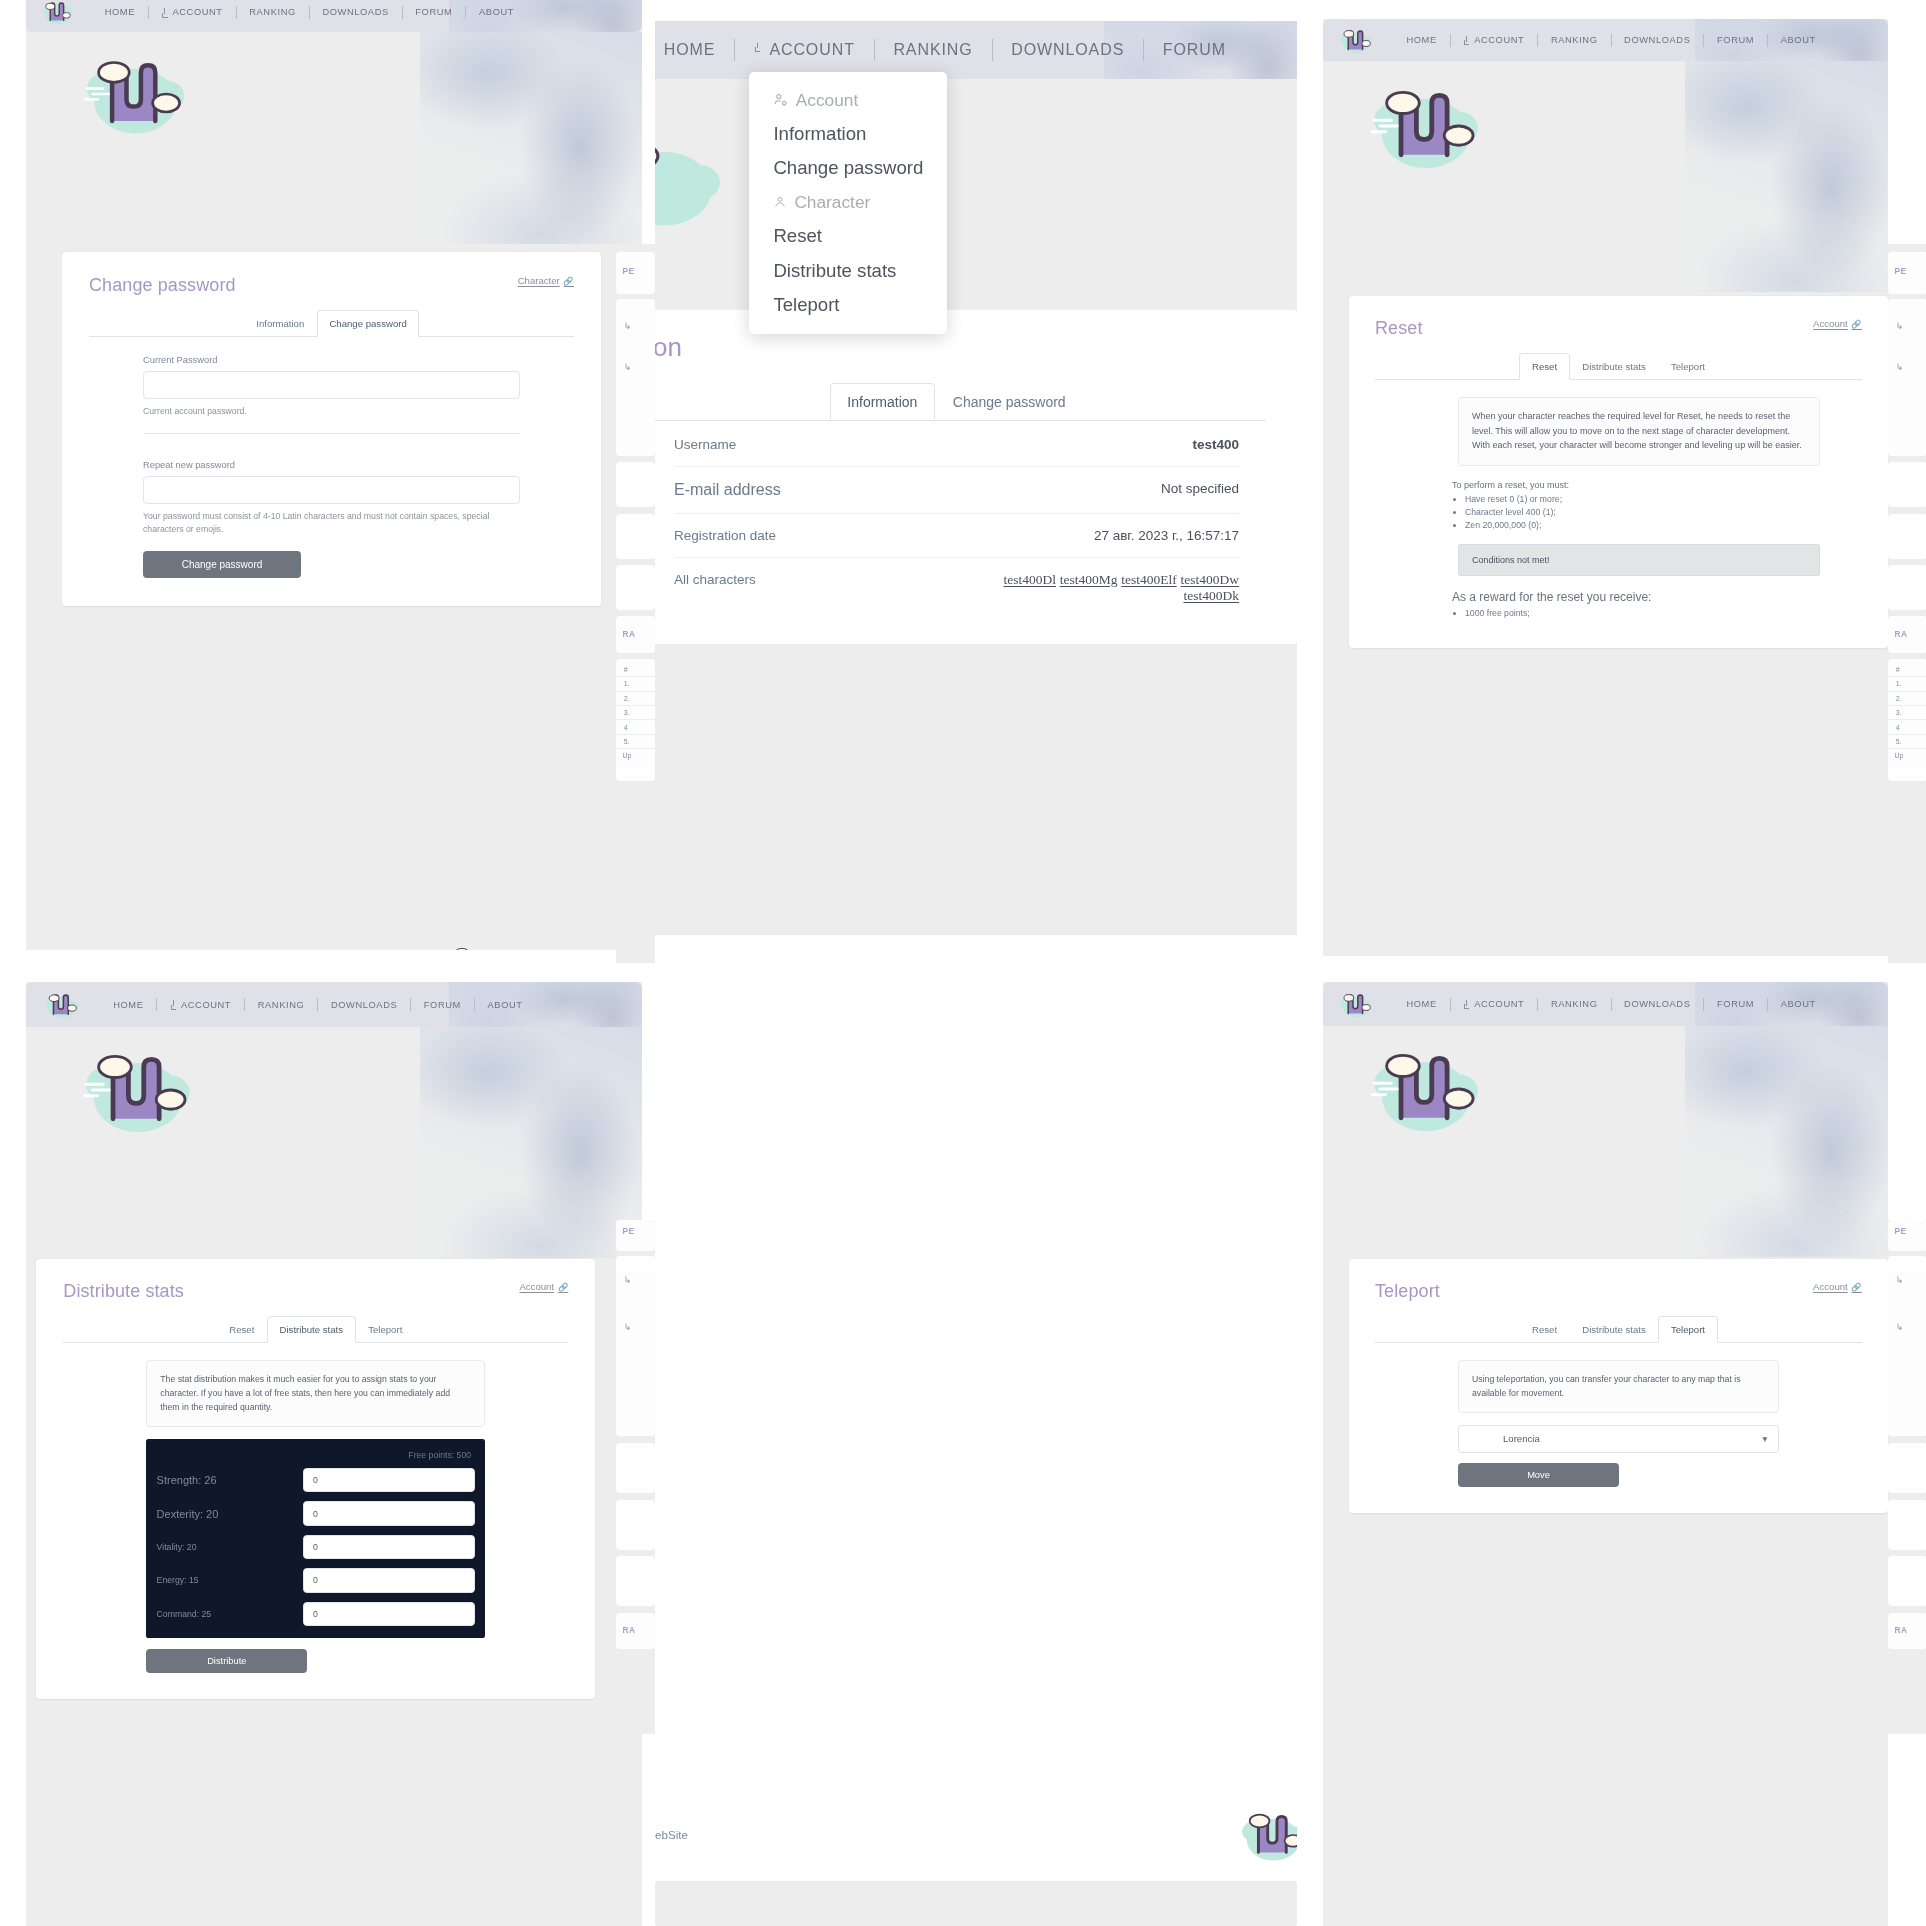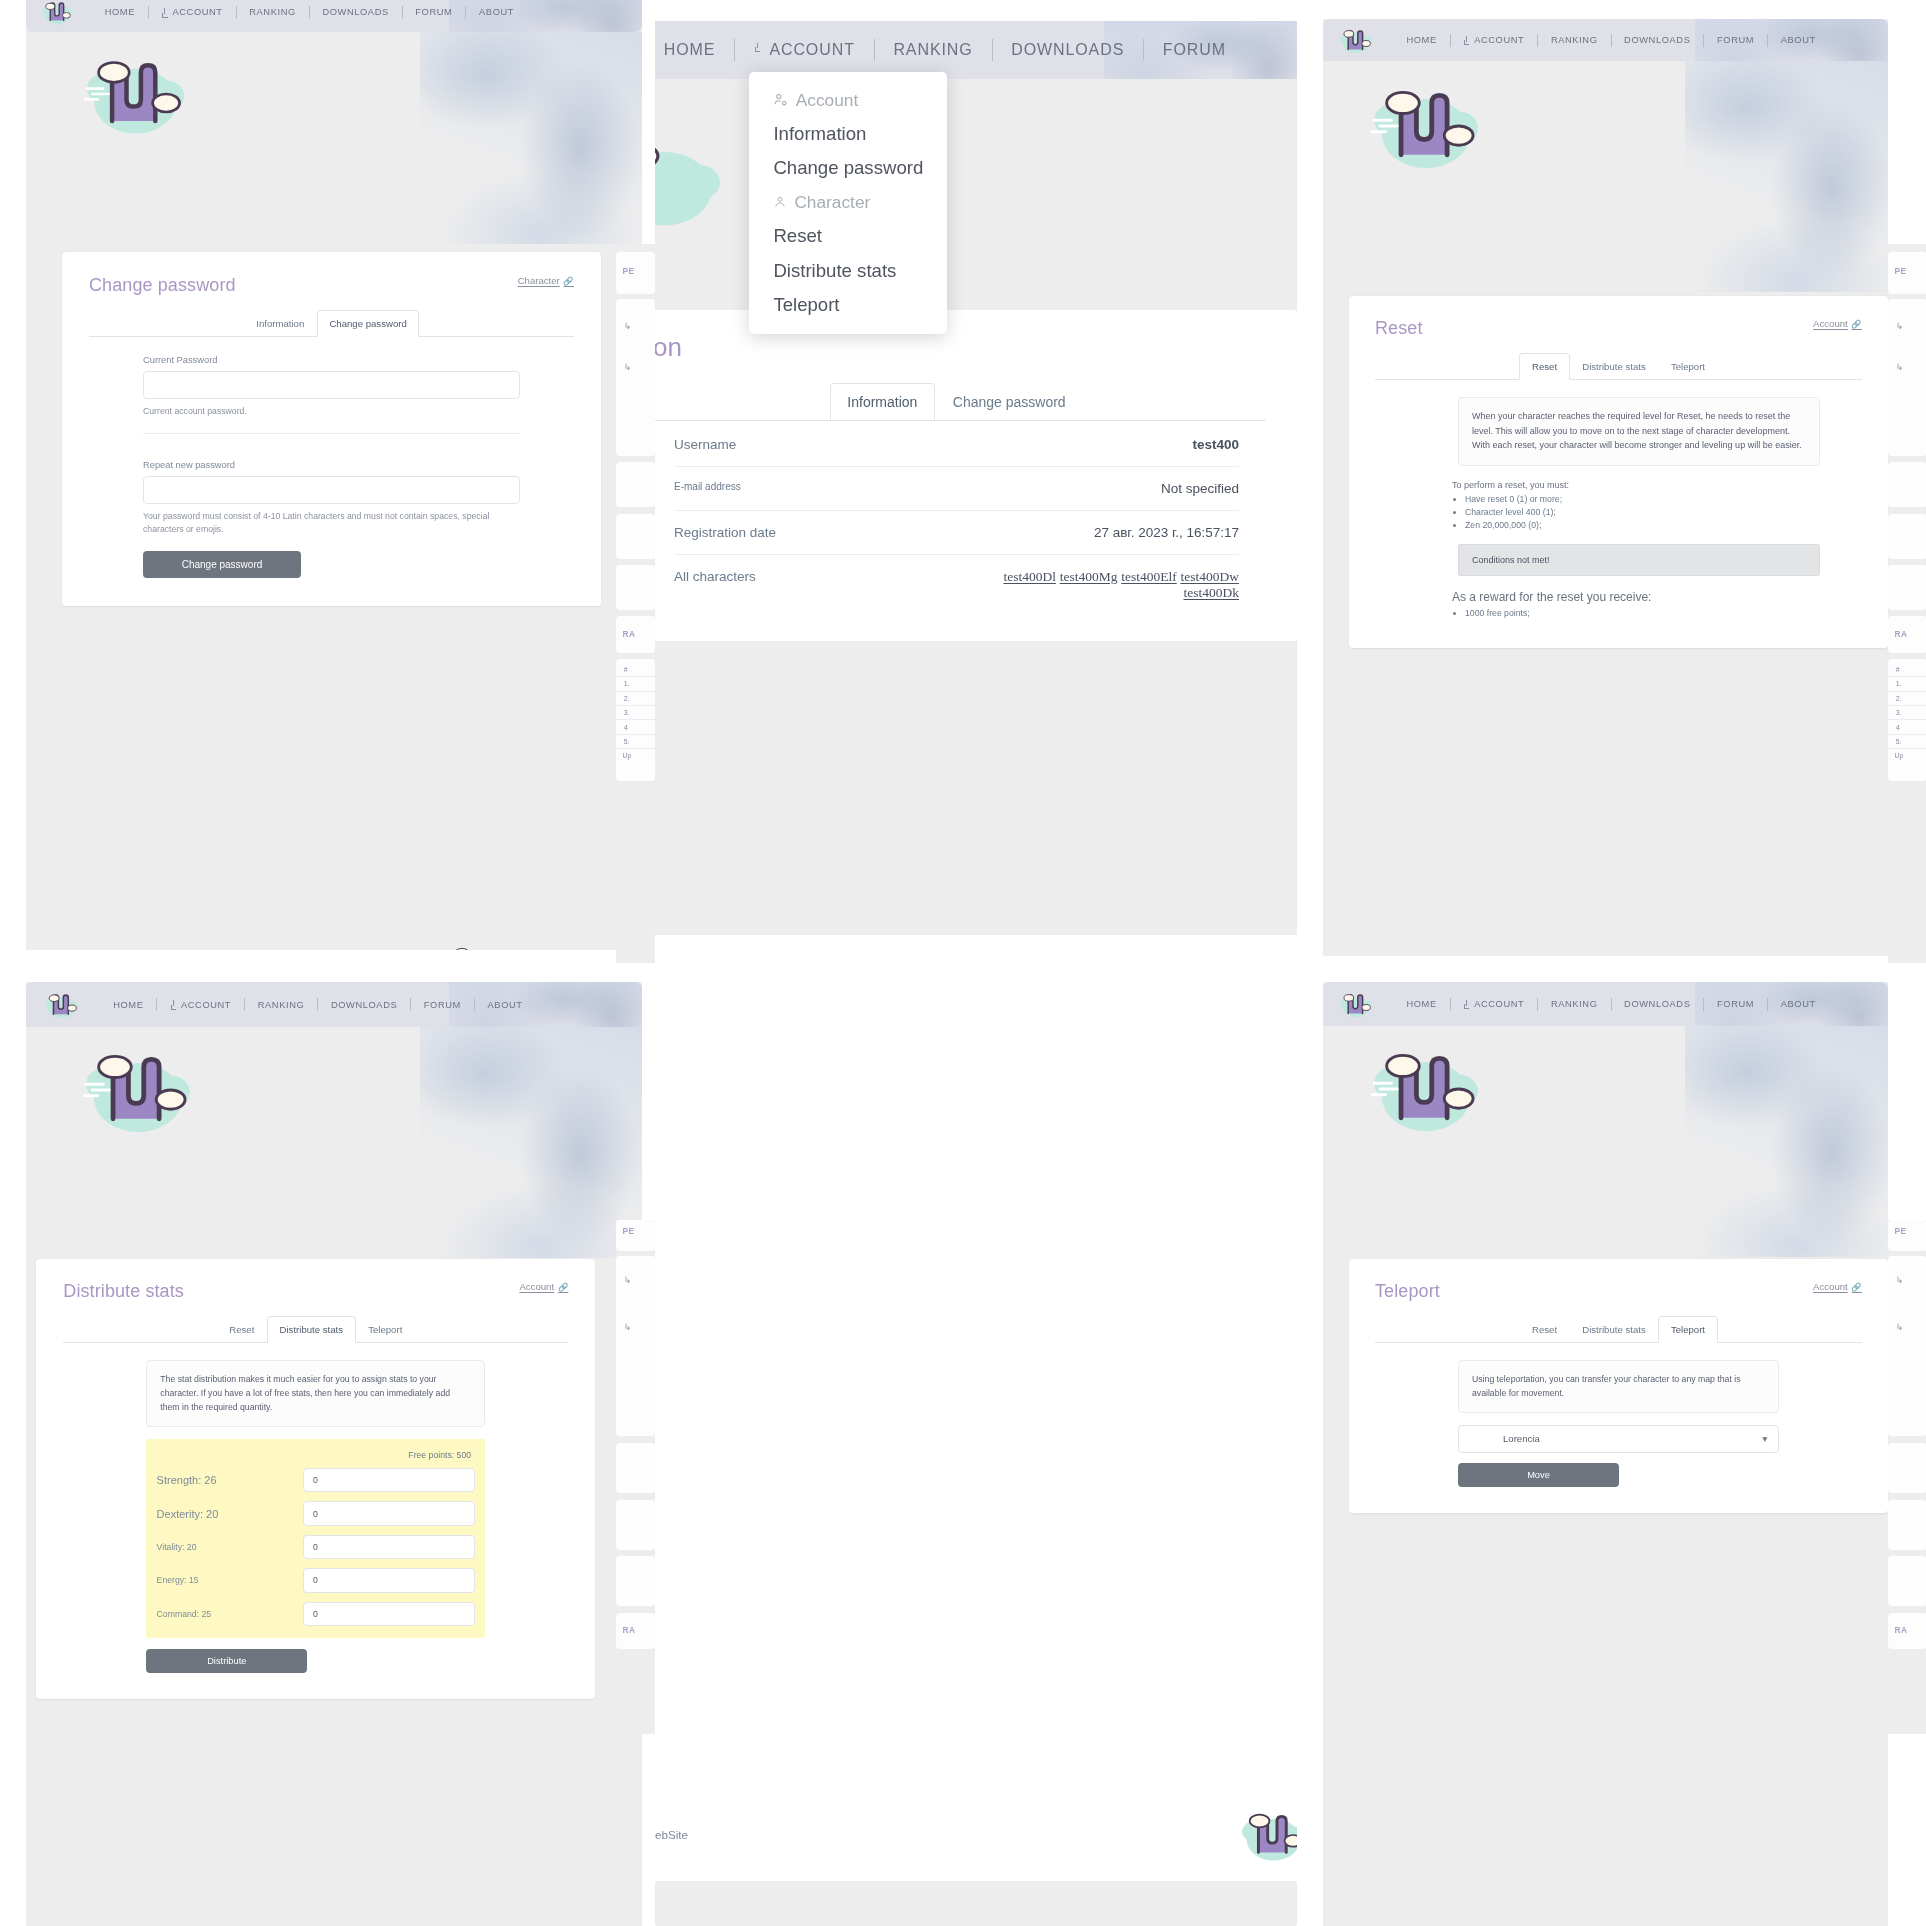--- a/index.html
+++ b/index.html
@@ -126,21 +126,21 @@
   }
   .body-text { color:#6b7280; }
   ul.reqs { margin: 3.9px 0 0 13px; }
   ul.reqs li { color:#6b7a8c; margin: 3.2px 0; }
   .alert {
     background:#e3e4e6; border:0.6px solid #d9dadd; border-radius:2.6px;
     color:#4a5160;
   }
 
   
-  .stats-wrap { background:#fef9c3; border-radius:2.6px; }
+  .stats-wrap { background:#0f172a; border-radius:2.6px; }
   .freepoints { text-align:right; color:#6b7a8c; }
   .statrow { display:flex; align-items:center; }
   .statlabel { color:#7f8a99; flex: 0 0 46%; }
   .statinput { flex:1; }
 
   
   .select {
     width:100%; height:28px; border:0.6px solid #e2e4e9; border-radius:3.9px; background:#fff;
     padding:0 9px; font-size:9.6px; color:#555a66; appearance:none;
     font-family:"Liberation Sans", sans-serif;
@@ -369,21 +369,21 @@
         <div class="tabs" style="margin-top:20.5px;">
           <div class="tab active" style="font-size:14px; padding:9.6px 16.7px;">Information</div>
           <div class="tab" style="font-size:14px; padding:9.6px 16.7px;">Change password</div>
         </div>
         <div style="padding:2.6px 27px 0;">
           <div class="inforow" style="padding:14px 0;">
             <span class="infokey" style="font-size:13.5px;">Username</span>
             <span class="infoval bold" style="font-size:13.5px;">test400</span>
           </div>
           <div class="inforow" style="padding:14px 0;">
-            <span class="infokey" style="font-size:10px;">E-mail address</span>
+            <span class="infokey" style="font-size:16px;">E-mail address</span>
             <span class="infoval" style="font-size:13.5px;">Not specified</span>
           </div>
           <div class="inforow" style="padding:14px 0;">
             <span class="infokey" style="font-size:13.5px;">Registration date</span>
             <span class="infoval" style="font-size:13.5px;">27 авг. 2023 г., 16:57:17</span>
           </div>
           <div class="inforow" style="padding:14px 0; border:0;">
             <span class="infokey" style="font-size:13.5px;">All characters</span>
             <span class="infoval" style="font-size:13.5px; max-width:270px;">
               <a class="charlink">test400Dl</a>

